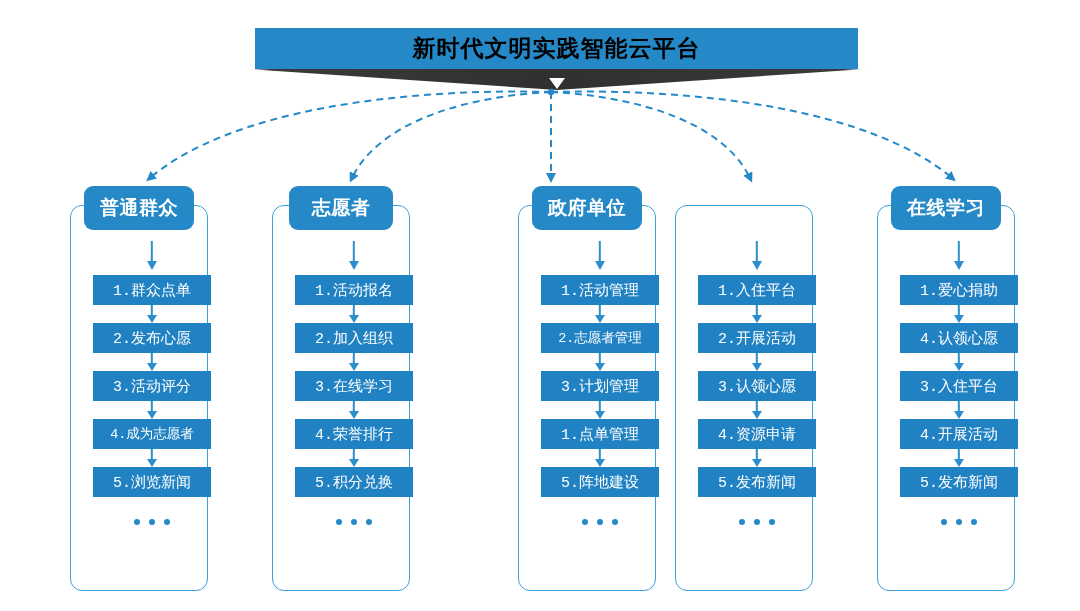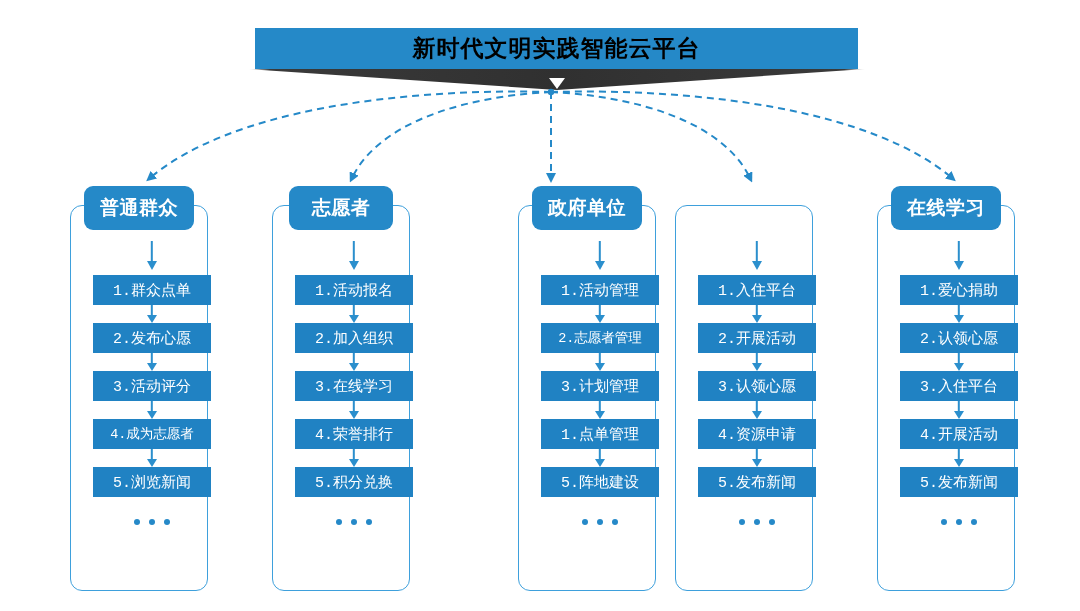--- a/index.html
+++ b/index.html
@@ -340,21 +340,21 @@
     </div>
   </div>
 
   <div class="column col-4">
     <div class="col-frame"></div>
     <div class="col-header">在线学习</div>
     <div class="col-items">
       <div class="arrow-top"></div>
       <div class="item-box">1.爱心捐助</div>
       <div class="arrow-down"></div>
-      <div class="item-box">2.认领心愿</div>
+      <div class="item-box">4.认领心愿</div>
       <div class="arrow-down"></div>
       <div class="item-box">3.入住平台</div>
       <div class="arrow-down"></div>
       <div class="item-box">4.开展活动</div>
       <div class="arrow-down"></div>
       <div class="item-box">5.发布新闻</div>
       <div class="ellipsis">
         <i></i>
           <i></i>
           <i></i>

